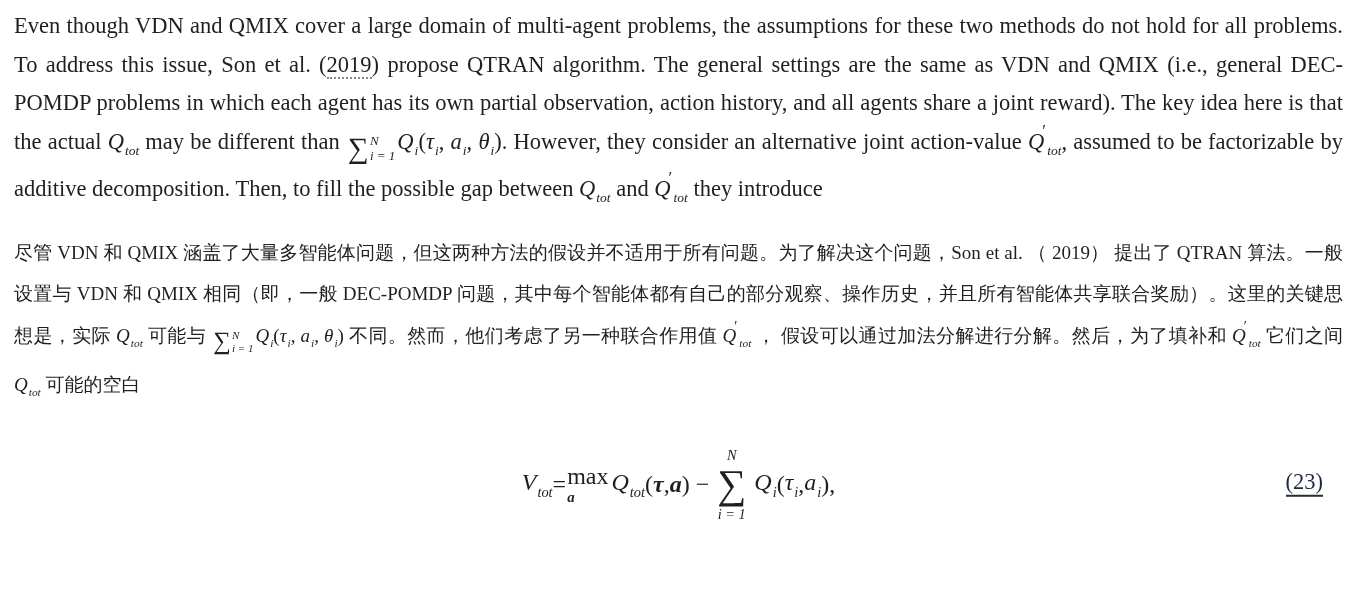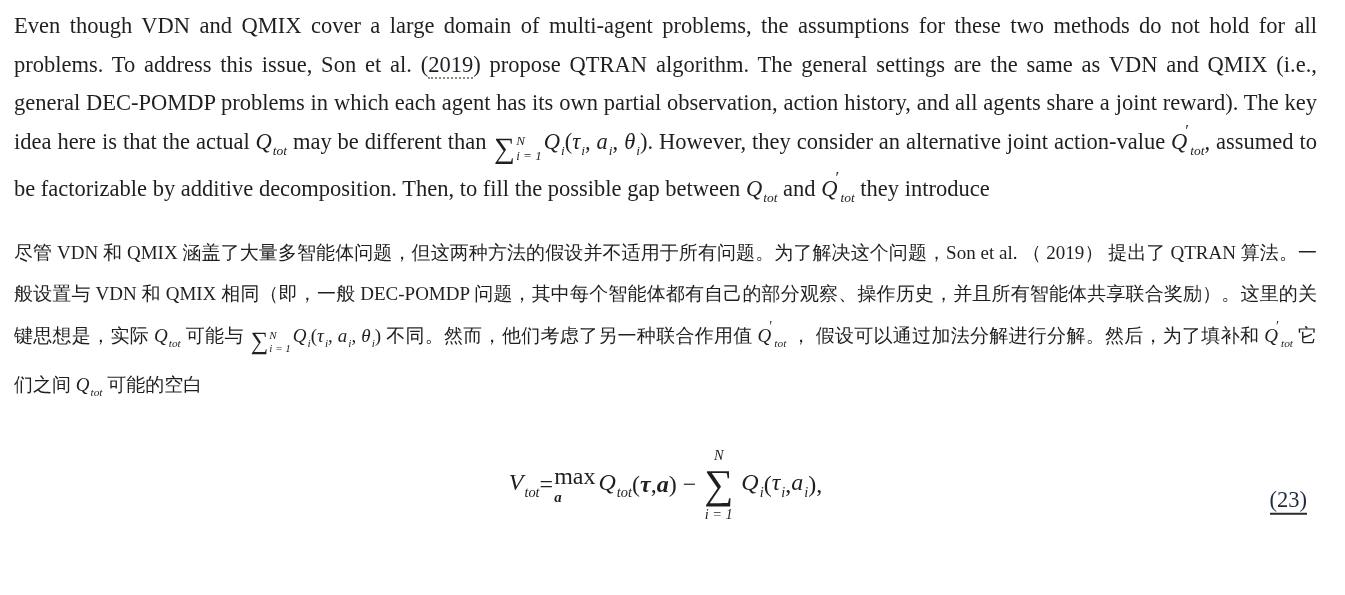--- a/index.html
+++ b/index.html
@@ -7,21 +7,21 @@
     padding: 0;
     width: 1345px;
     height: 595px;
     overflow: hidden;
     background: #ffffff;
   }
   .doc {
     box-sizing: border-box;
     width: 1345px;
     height: 595px;
-    padding: 7px 28px 0 14px;
+    padding: 7px 2px 0 14px;
     font-family: "Liberation Serif", "DejaVu Serif", serif;
     color: #1f1f1f;
   }
   p.para {
     margin: 0;
     text-align: justify;
   }
   p.en {
     font-size: 22.5px;
     line-height: 38.5px;
@@ -108,30 +108,29 @@
     justify-content: center;
   }
   .equation {
     font-size: 24px;
     display: inline-flex;
     align-items: center;
     white-space: nowrap;
   }
   a.eqnum {
     position: absolute;
-    right: 10px;
+    right: 20px;
     top: 50%;
     transform: translateY(-58%);
     font-size: 22.5px;
     color: #1e2a45;
     text-decoration: none;
     border-bottom: 2px solid #2b2b2b;
     padding-bottom: 0px;
     cursor: pointer;
-    margin-top: 18px;
   }
 </style>
 </head>
 <body>
 
 <div class="doc">
   <p class="para en"><span class="run">Even though VDN and QMIX cover a large domain of multi-agent problems, the assumptions for these two methods do not hold for all problems. To address this issue, Son et al. (</span><a class="cite">2019</a><span class="run">) propose QTRAN algorithm. The general settings are the same as VDN and QMIX (i.e., general DEC-POMDP problems in which each agent has its own partial observation, action history, and all agents share a joint reward). The key idea here is that the actual </span><span class="mv"><span class="base">Q</span><span class="sb">tot</span></span><span class="run"> may be different than </span><span class="isum">
         <span class="sg">∑</span>
         <span class="sc">
           <span class="up">N</span>

